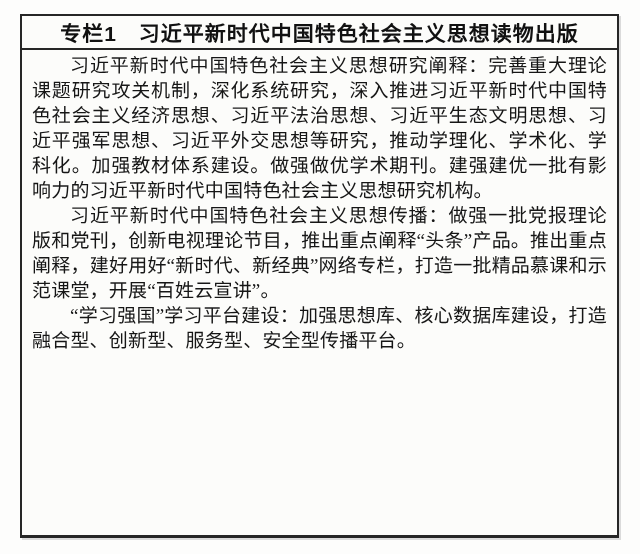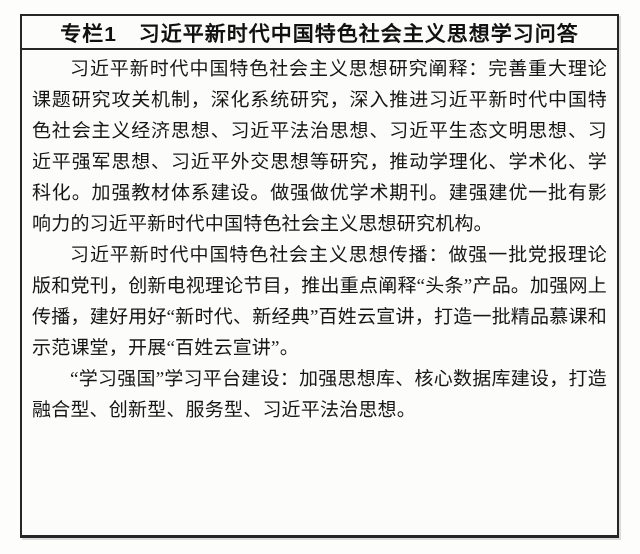--- a/index.html
+++ b/index.html
@@ -39,36 +39,36 @@
     font-weight: 700;
     font-size: 21px;
     letter-spacing: 1px;
     color: #111;
     white-space: nowrap;
   }
   .column-body {
     box-sizing: border-box;
     padding: 3px 10px 0 10px;
     font-size: 19px;
-    line-height: 31px;
+    line-height: 25px;
     text-align: justify;
     text-justify: inter-character;
     letter-spacing: 0.2px;
     color: #161616;
   }
   .column-body p {
     margin: 0;
     text-indent: 2em;
   }
 </style>
 </head>
 <body>
 
 <div class="page">
   <div class="column-box">
-    <div class="column-title">专栏1　习近平新时代中国特色社会主义思想学习问答</div>
+    <div class="column-title">专栏1　习近平新时代中国特色社会主义思想读物出版</div>
     <div class="column-body">
       <p>习近平新时代中国特色社会主义思想研究阐释：完善重大理论课题研究攻关机制，深化系统研究，深入推进习近平新时代中国特色社会主义经济思想、习近平法治思想、习近平生态文明思想、习近平强军思想、习近平外交思想等研究，推动学理化、学术化、学科化。加强教材体系建设。做强做优学术期刊。建强建优一批有影响力的习近平新时代中国特色社会主义思想研究机构。</p>
-      <p>习近平新时代中国特色社会主义思想传播：做强一批党报理论版和党刊，创新电视理论节目，推出重点阐释“头条”产品。加强网上传播，建好用好“新时代、新经典”百姓云宣讲，打造一批精品慕课和示范课堂，开展“百姓云宣讲”。</p>
-      <p>“学习强国”学习平台建设：加强思想库、核心数据库建设，打造融合型、创新型、服务型、习近平法治思想。</p>
+      <p>习近平新时代中国特色社会主义思想传播：做强一批党报理论版和党刊，创新电视理论节目，推出重点阐释“头条”产品。推出重点阐释，建好用好“新时代、新经典”网络专栏，打造一批精品慕课和示范课堂，开展“百姓云宣讲”。</p>
+      <p>“学习强国”学习平台建设：加强思想库、核心数据库建设，打造融合型、创新型、服务型、安全型传播平台。</p>
     </div>
   </div>
 </div>
 
 </body></html>

